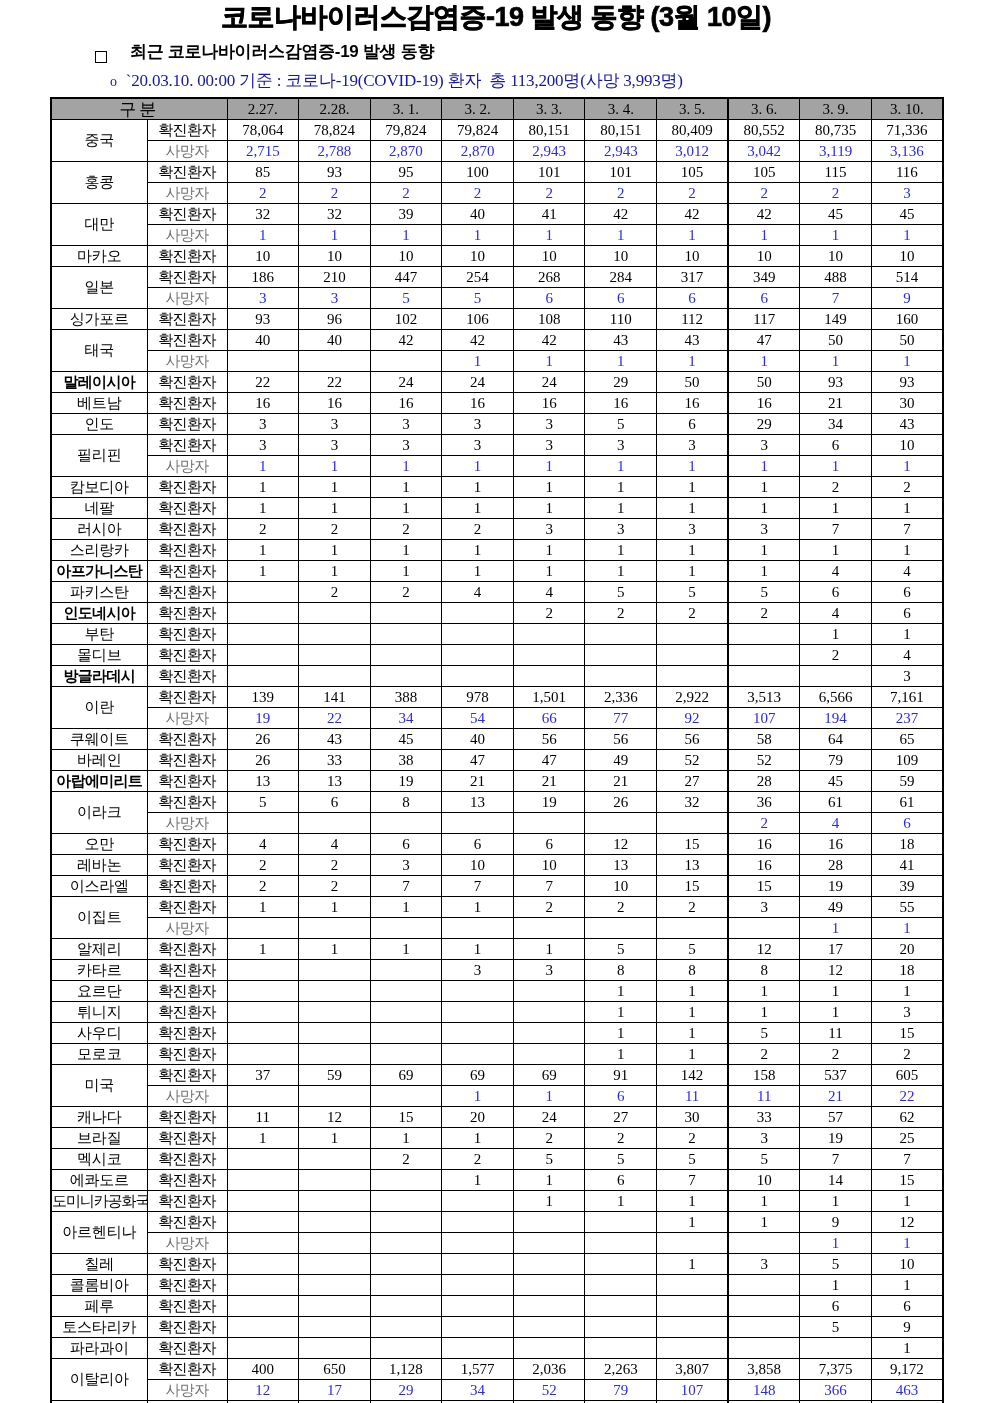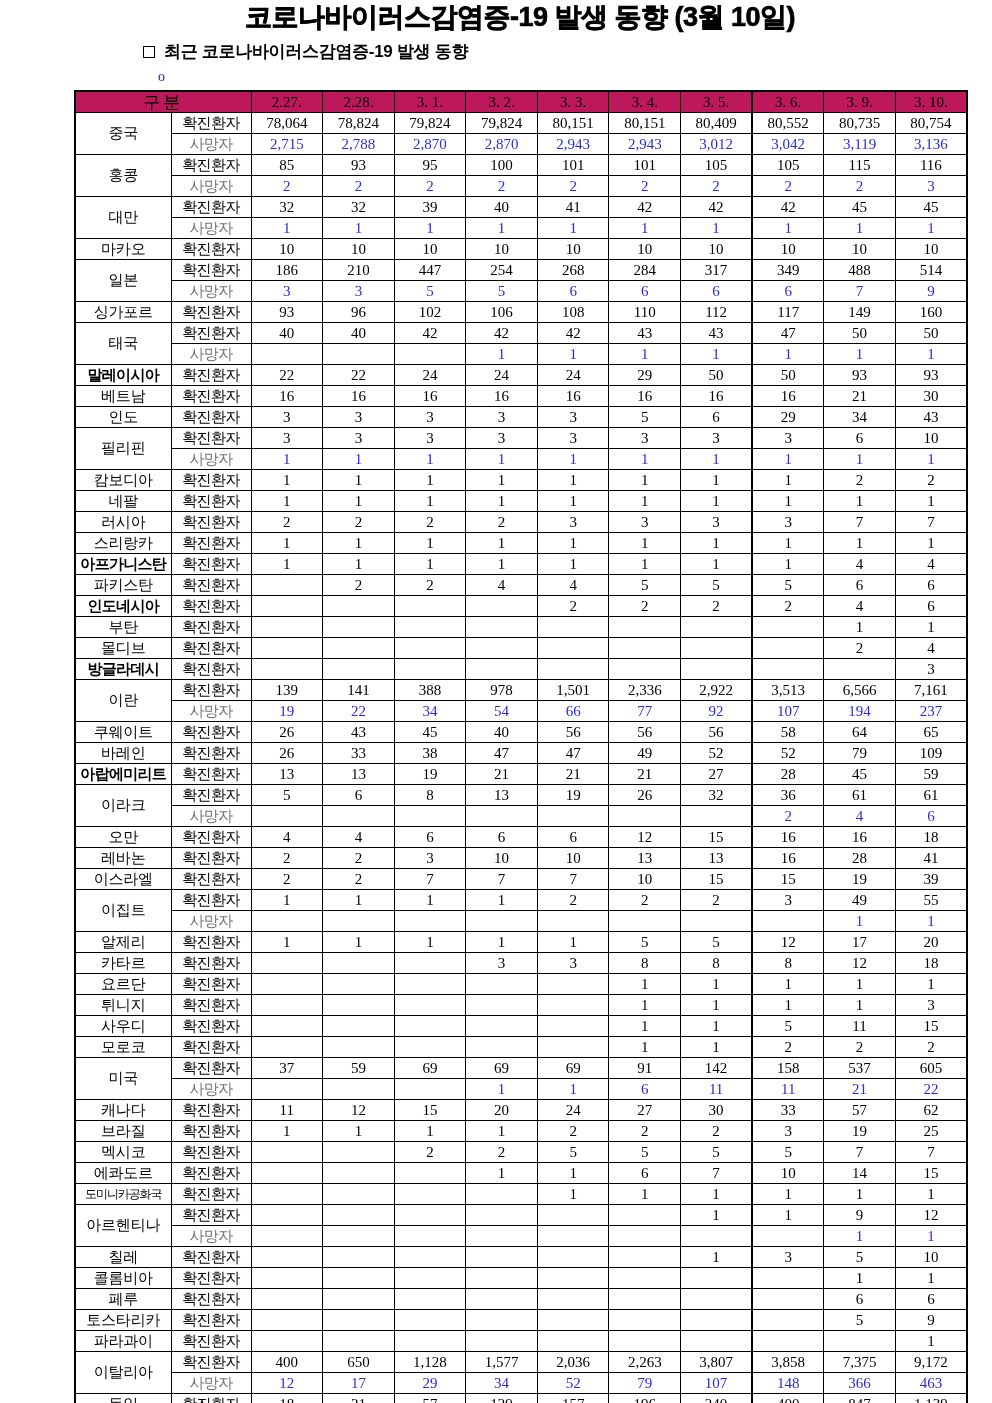--- a/index.html
+++ b/index.html
@@ -13,21 +13,20 @@
     height: 1403px;
     font-family: "Liberation Serif", "DejaVu Serif", serif;
     color: #000000;
     overflow: hidden;
   }
   .page {
     position: relative;
     width: 992px;
     height: 1403px;
     box-sizing: border-box;
-    padding-left: 48px;
   }
 
   
   .doc-title {
     text-align: center;
     font-family: "Liberation Sans", "DejaVu Sans", sans-serif;
     font-weight: bold;
     font-size: 27px;
     letter-spacing: -0.5px;
     color: #000000;
@@ -38,22 +37,22 @@
 
   
   .bullet-l1 {
     font-family: "Liberation Sans", "DejaVu Sans", sans-serif;
     font-weight: bold;
     font-size: 17px;
     color: #000000;
     margin: 9px 0 0 95px;
     letter-spacing: -0.3px;
     display: flex;
-    align-items: center;
-    gap: 9px;
+    align-items: flex-end;
+    gap: 23px;
   }
   .sq-marker {
     display: inline-block;
     width: 10px;
     height: 10px;
     border: 1.4px solid #000;
     background: transparent;
   }
   .bullet-l2 {
     font-family: "Liberation Serif", "DejaVu Serif", serif;
@@ -94,36 +93,36 @@
     font-size: 15px;
     text-align: center;
     vertical-align: middle;
     overflow: hidden;
     white-space: nowrap;
   }
   
   table.covid { border: 2px solid #000; }
 
   thead th {
-    background: #be185d;
+    background: #a3a3a3;
     font-weight: normal;
     height: 26px;
     line-height: 25px;
     font-size: 16px;
   }
   thead th.hdr-gubun {
     font-size: 17px;
     letter-spacing: 3px;
   }
 
   td.country {
     font-size: 15.5px;
     letter-spacing: -0.2px;
   }
-  td.country.tight { font-size: 12px; letter-spacing: -1.1px; font-family: Liberation Serif, serif; }
+  td.country.tight { font-size: 15px; letter-spacing: -1.1px; font-family: Liberation Serif, serif; }
   td.country.tight2 { font-size: 15px; letter-spacing: -0.7px; font-weight: bold; }
 
   td.metric {
     font-size: 15px;
     letter-spacing: -0.6px;
   }
   td.metric.death { color: #737373; }
   td.num { font-size: 15.5px; }
   td.num.death { color: #2a2ae0; }
 
@@ -142,20 +141,21 @@
 
   <div class="doc-title">코로나바이러스감염증-19 발생 동향 (3월 10일)</div>
 
   <div class="bullet-l1">
     <span class="sq-marker"></span>
     <span>최근 코로나바이러스감염증-19 발생 동향</span>
   </div>
 
   <div class="bullet-l2">
     <span class="circ-marker">o</span>
+    <span>`20.03.10. 00:00 기준 : 코로나-19(COVID-19) 환자  총 113,200명(사망 3,993명)</span>
   </div>
 
   <div class="table-wrap">
     <table class="covid">
       <colgroup>
         <col class="c-country">
         <col class="c-metric">
         <col class="c-data">
           <col class="c-data">
           <col class="c-data">
@@ -189,21 +189,21 @@
             <td class="metric sep-metric-right">확진환자</td>
             <td class="num">78,064</td>
             <td class="num">78,824</td>
             <td class="num">79,824</td>
             <td class="num">79,824</td>
             <td class="num">80,151</td>
             <td class="num">80,151</td>
             <td class="num">80,409</td>
             <td class="num sep-left">80,552</td>
             <td class="num">80,735</td>
-            <td class="num">80,754</td>
+            <td class="num">71,336</td>
           </tr>
           <tr>
             <td class="metric death sep-metric-right grp-bottom">사망자</td>
             <td class="num death grp-bottom">2,715</td>
             <td class="num death grp-bottom">2,788</td>
             <td class="num death grp-bottom">2,870</td>
             <td class="num death grp-bottom">2,870</td>
             <td class="num death grp-bottom">2,943</td>
             <td class="num death grp-bottom">2,943</td>
             <td class="num death grp-bottom">3,012</td>

